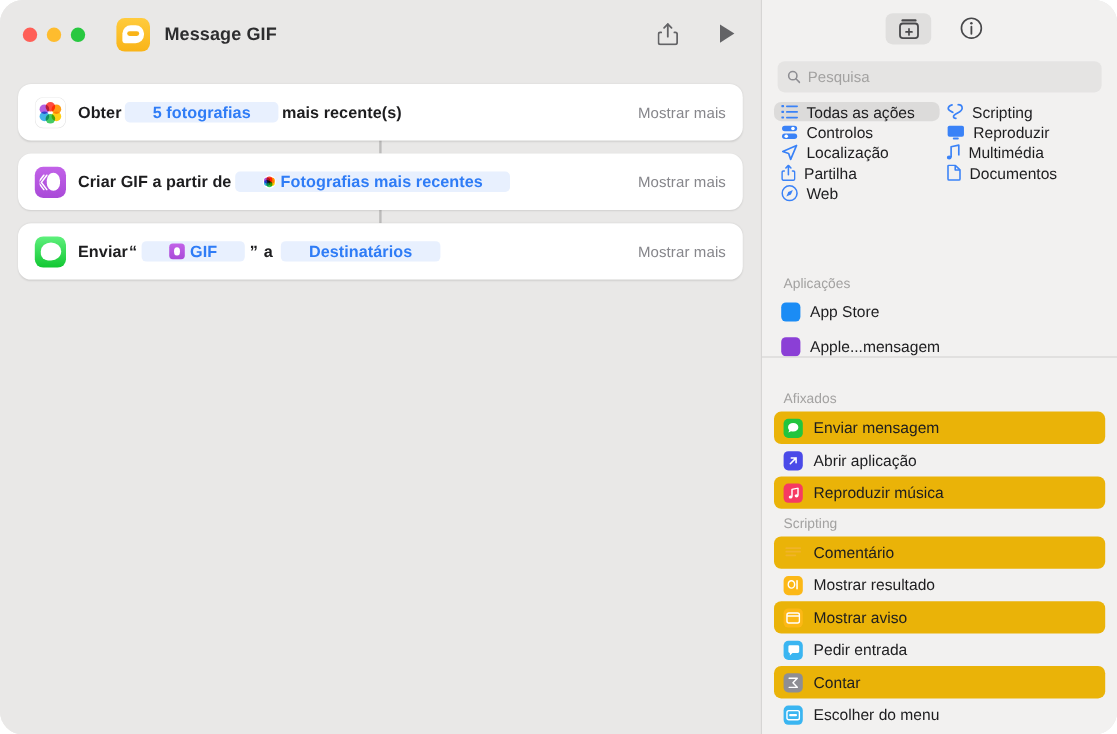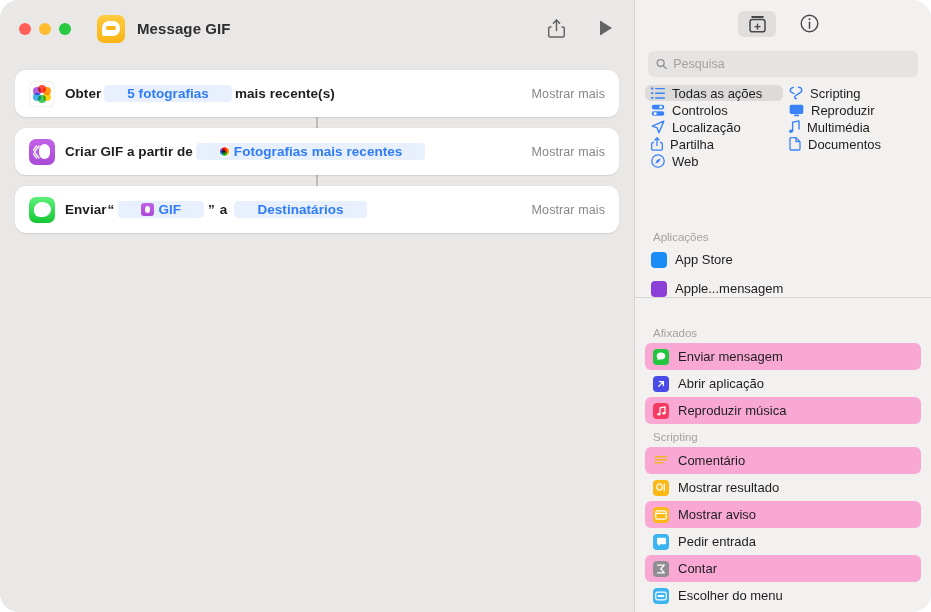--- a/index.html
+++ b/index.html
@@ -278,21 +278,21 @@
   }
   .row {
     display: flex; align-items: center; gap: 9px;
     height: 27px;
     margin: 0 10px;
     padding: 0 8px;
     border-radius: 6px;
     font-size: 13px;
     color: #1d1d1f;
   }
-  .row.alt { background: #f9a8d4; }
+  .row.alt { background: #eab308; }
   .row-icon { width: 16px; height: 16px; border-radius: 4px; flex: none;
               display:flex; align-items:center; justify-content:center; }
   .sb-title {
     font-size: 11.5px; color: #a3a2a1;
     padding: 7px 18px 4px 18px;
   }
   svg { display: block; }
 </style>
 </head>
 <body>

